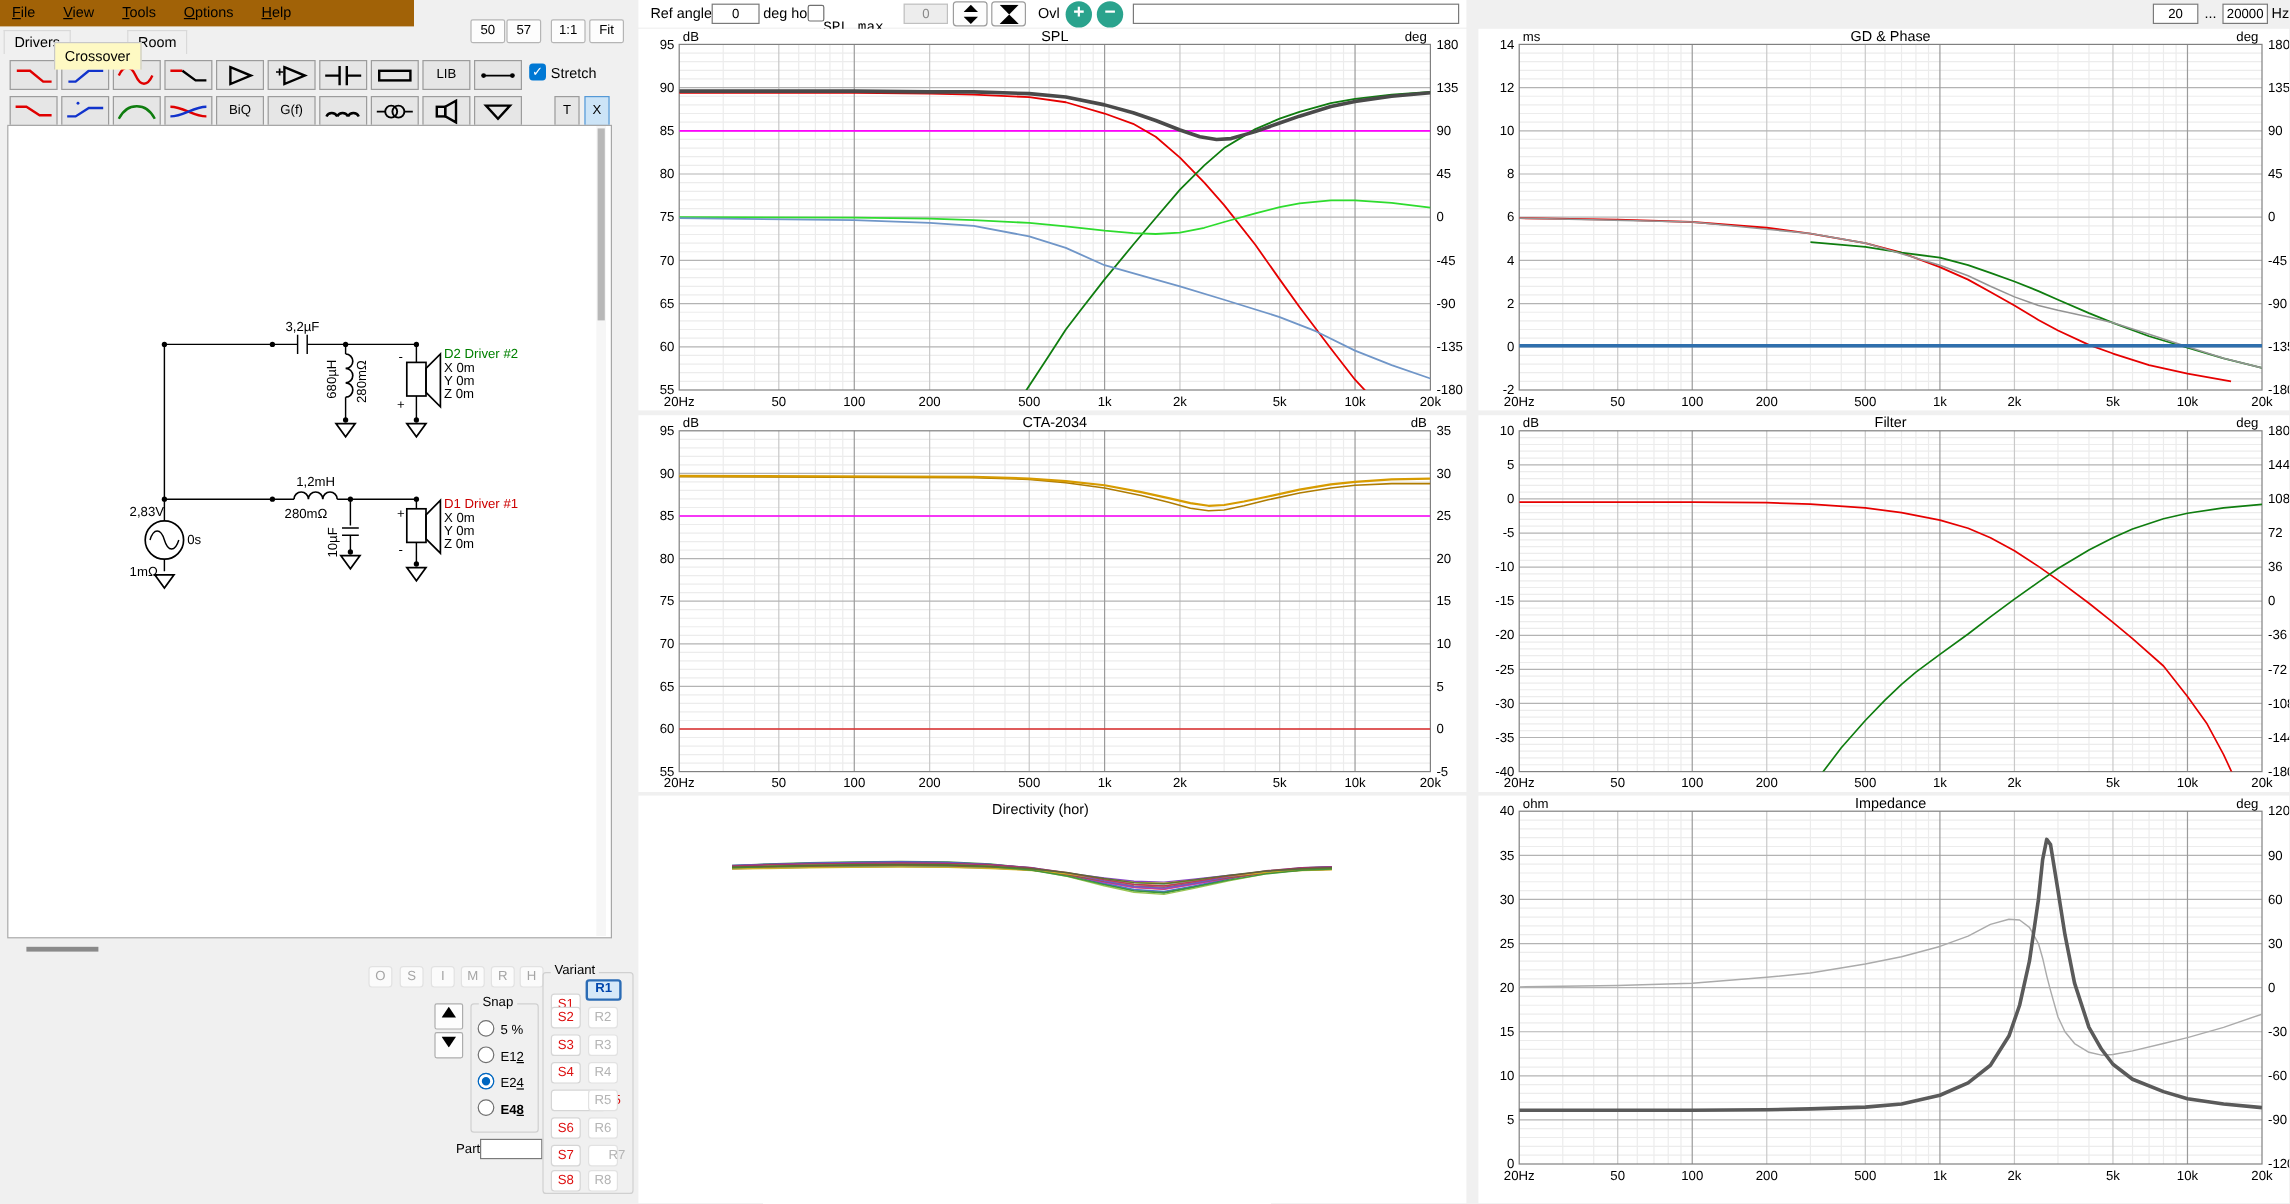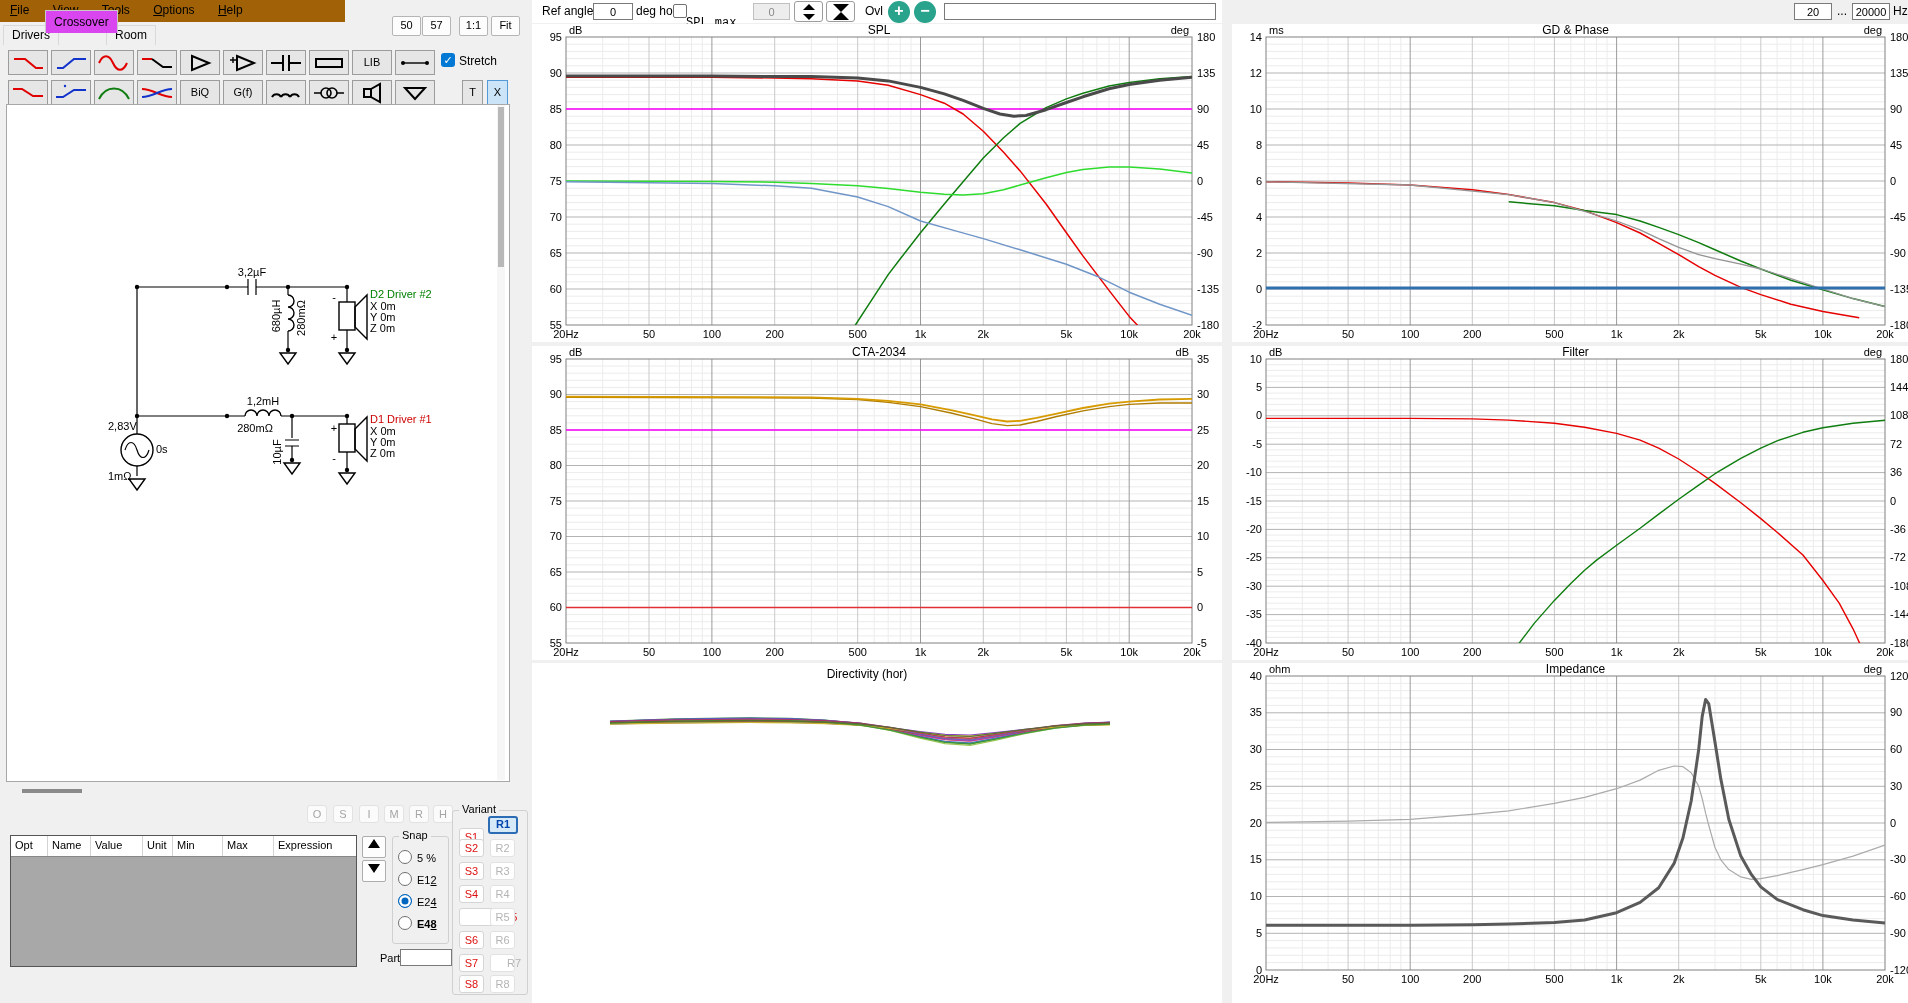--- a/index.html
+++ b/index.html
@@ -3,21 +3,21 @@
 <meta charset="utf-8">
 <style>
   html,body{margin:0;padding:0;background:#f0f0f0;font-family:"Liberation Sans","DejaVu Sans",sans-serif;}
   #root{position:relative;width:1908px;height:1003px;background:#f0f0f0;overflow:hidden;font-size:12px;color:#000;}
   .abs{position:absolute;}
   
   .menubar{left:0;top:0;width:345px;height:22px;background:#a16207;}
   .menuitem{display:inline-block;padding:3px 10px;font-size:12px;cursor:default;}
   
   .tab{position:absolute;top:25px;height:19px;line-height:19px;padding:0 8px;background:#f0f0f0;border:1px solid #d9d9d9;border-bottom:none;font-size:12px;}
-  .tab.sel{top:10px;height:22px;line-height:22px;background:#d946ef;border:1px solid #c8c8c8;border-bottom:none;z-index:2;text-align:right;}
+  .tab.sel{top:35px;height:22px;line-height:22px;background:#fef9c3;border:1px solid #c8c8c8;border-bottom:none;z-index:2;text-align:right;}
   
   .zbtn{position:absolute;top:16px;height:18px;background:#fdfdfd;border:1px solid #b5b5b5;border-radius:2px;text-align:center;font-size:11px;line-height:17px;}
   
   .tbtn{position:absolute;width:40px;height:25px;background:#e6e6e6;border:1px solid #9c9c9c;box-sizing:border-box;text-align:center;}
   .tbtn svg{display:block;margin:1px auto 0;}
   .tbtn.txt{font-size:11px;line-height:22px;}
   .tbtn.small{width:21px;}
   .tbtn.selx{background:#cce4f7;border-color:#5599d6;}
   .chk{position:absolute;width:14px;height:14px;border-radius:3px;box-sizing:border-box;}
   .chk.on{background:#0078d4;color:#fff;font-size:11px;line-height:14px;text-align:center;}
@@ -248,31 +248,20 @@
   <div class="abs vthumb"></div>
   <div class="abs hthumb"></div>
 
   <div class="modebtn" style="left:307px;">O</div>
   <div class="modebtn" style="left:333px;">S</div>
   <div class="modebtn" style="left:359px;">I</div>
   <div class="modebtn" style="left:384px;">M</div>
   <div class="modebtn" style="left:409px;">R</div>
   <div class="modebtn" style="left:433px;">H</div>
 
-  <div class="abs ptable">
-    <div class="phead">
-      <div style="width:37px;">Opt</div>
-      <div style="width:43px;">Name</div>
-      <div style="width:52px;">Value</div>
-      <div style="width:30px;">Unit</div>
-      <div style="width:50px;">Min</div>
-      <div style="width:51px;">Max</div>
-      <div style="width:82px;border-right:none;">Expression</div>
-    </div>
-  </div>
 
   <div class="arrowbtn" style="top:836px;"><svg width="12" height="10">
         <polygon points="6,0 12,9 0,9" fill="#000"></polygon>
       </svg></div>
   <div class="arrowbtn" style="top:860px;"><svg width="12" height="10">
         <polygon points="0,1 12,1 6,10" fill="#000"></polygon>
       </svg></div>
 
   <div class="groupbox" style="left:392px;top:836px;width:55px;height:106px;">
     <span class="grouplabel">Snap</span>

